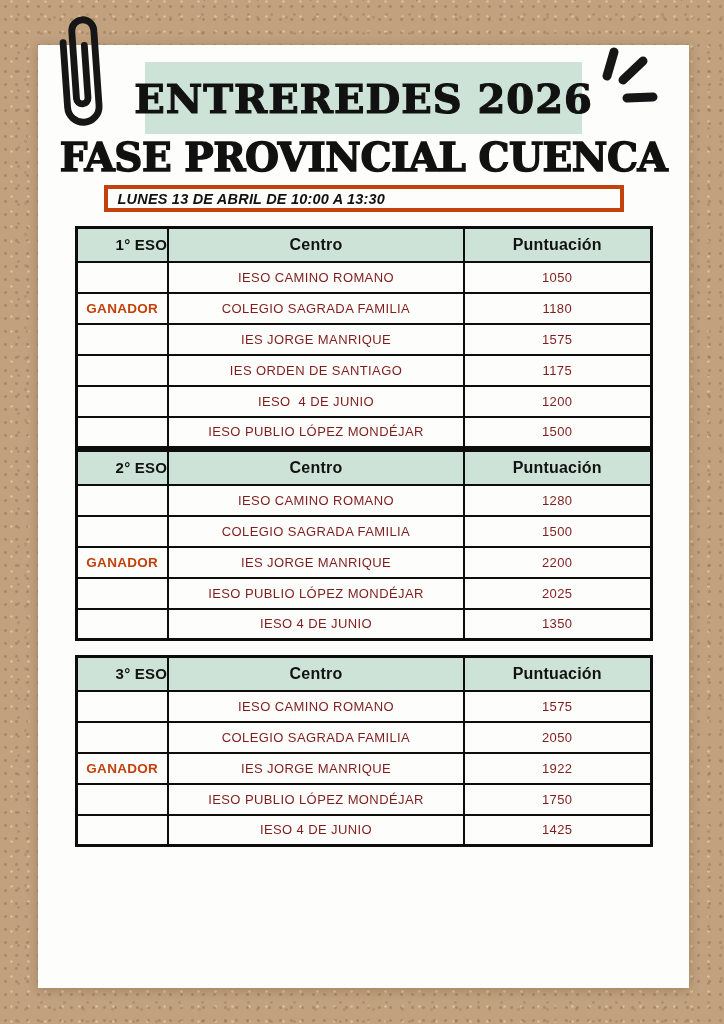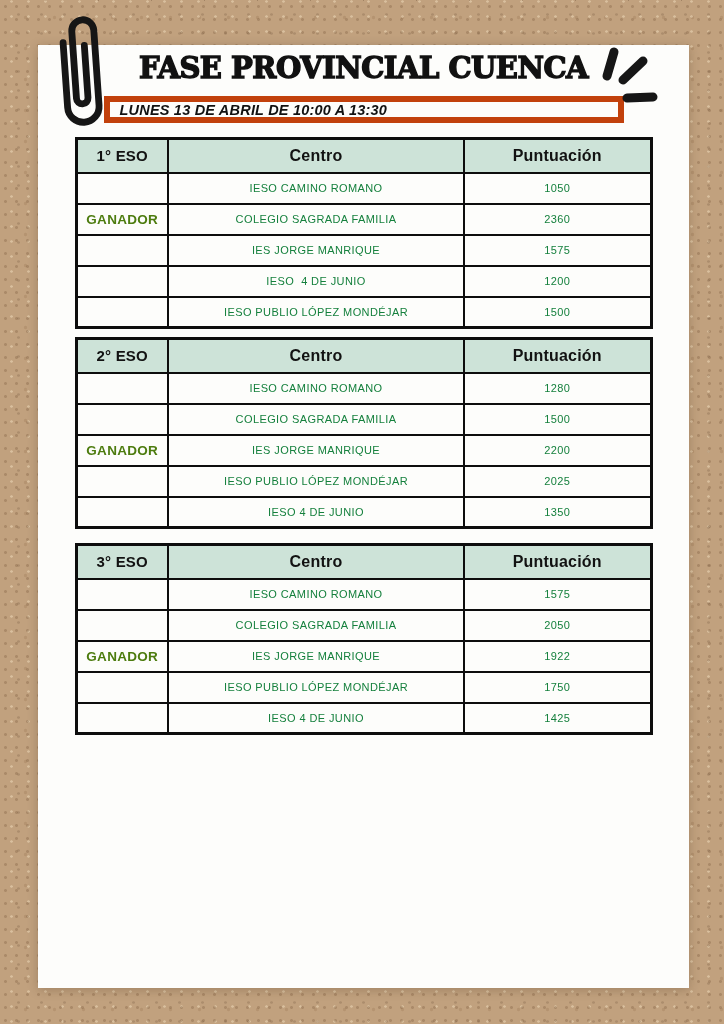--- a/index.html
+++ b/index.html
@@ -29,69 +29,72 @@
     display:flex; align-items:center; justify-content:center;
   }
   .title{
     font-family:"DejaVu Serif", serif;
     font-weight:bold; font-size:40px; color:#111;
     -webkit-text-stroke:1.2px #111;
     letter-spacing:1px; white-space:nowrap;
   }
   .subtitle{
     font-family:"DejaVu Serif", serif;
-    font-weight:bold; font-size:29px; line-height:46px; color:#111;
+    font-weight:bold; font-size:39px; line-height:46px; color:#111;
     -webkit-text-stroke:1.4px #111;
     text-align:center; letter-spacing:-0.5px; white-space:nowrap;
   }
   .venue{
     margin-top:1px; text-align:center;
     font-size:14px; font-weight:bold; font-style:italic;
     letter-spacing:.2px; color:#111;
   }
   .date-box{
     margin:5px auto 12px; width:520px; height:27px;
-    border:6px solid #c2410c; background:#fdfdfb;
+    border:4px solid #c2410c; background:#fdfdfb;
     display:flex; align-items:center;
   }
   .date-text{
     padding-left:10px;
     font-size:14.5px; font-weight:bold; font-style:italic;
     letter-spacing:.2px; color:#111; white-space:nowrap;
   }
   table{
     width:575px; margin:14px auto 0;
     border-collapse:collapse; table-layout:fixed;
     border:3px solid #0d0d0d;
     background:#fdfdfb;
   }
-  table.t2{ margin-top:8px; }
+  table.t2{ margin-top:0; }
   table.t3{ }
   col.c-winner{ width:92px; }
   col.c-centro{ width:296px; }
   col.c-punt{ width:187px; }
   th, td{ border:2px solid #0d0d0d; text-align:center; vertical-align:middle; }
   th{
     height:34px; background:#cde3d8;
     font-size:16px; font-weight:bold; color:#121212; letter-spacing:.2px;
   }
-  th.grade{ font-size:15px; }
+  th.grade{ font-size:15px;text-align:right; }
   td{
-    height:31px; font-size:11px; color:#15803d;
+    height:31px; font-size:13px; color:#7f1d1d;
     letter-spacing:.4px; white-space:pre-wrap;
   }
-  td.winner{ font-weight:bold; font-size:13.5px; color:#4d7c0f; letter-spacing:.3px; }
+  td.winner{ font-weight:bold; font-size:13.5px; color:#c2410c; letter-spacing:.3px; }
   .paperclip{ position:absolute; left:44px; top:10px; }
   .emphasis{ position:absolute; left:595px; top:42px; }
 </style>
 </head>
 <body>
 
 <div class="sheet">
 
+  <div class="title-highlight">
+    <div class="title">ENTREREDES 2026</div>
+  </div>
 
   <div class="subtitle">FASE PROVINCIAL CUENCA</div>
 
 
   <div class="date-box">
     <span class="date-text">LUNES 13 DE ABRIL DE 10:00 A 13:30</span>
   </div>
 
   <table class="t1">
     <colgroup>
@@ -106,26 +109,31 @@
       <th>Puntuación</th>
     </tr>
     <tr>
       <td class="winner"></td>
       <td>IESO CAMINO ROMANO</td>
       <td>1050</td>
     </tr>
     <tr>
       <td class="winner">GANADOR</td>
       <td>COLEGIO SAGRADA FAMILIA</td>
-      <td>2360</td>
+      <td>1180</td>
     </tr>
     <tr>
       <td class="winner"></td>
       <td>IES JORGE MANRIQUE</td>
       <td>1575</td>
+    </tr>
+    <tr>
+      <td class="winner"></td>
+      <td>IES ORDEN DE SANTIAGO</td>
+      <td>1175</td>
     </tr>
     <tr>
       <td class="winner"></td>
       <td>IESO  4 DE JUNIO</td>
       <td>1200</td>
     </tr>
     <tr>
       <td class="winner"></td>
       <td>IESO PUBLIO LÓPEZ MONDÉJAR</td>
       <td>1500</td>

